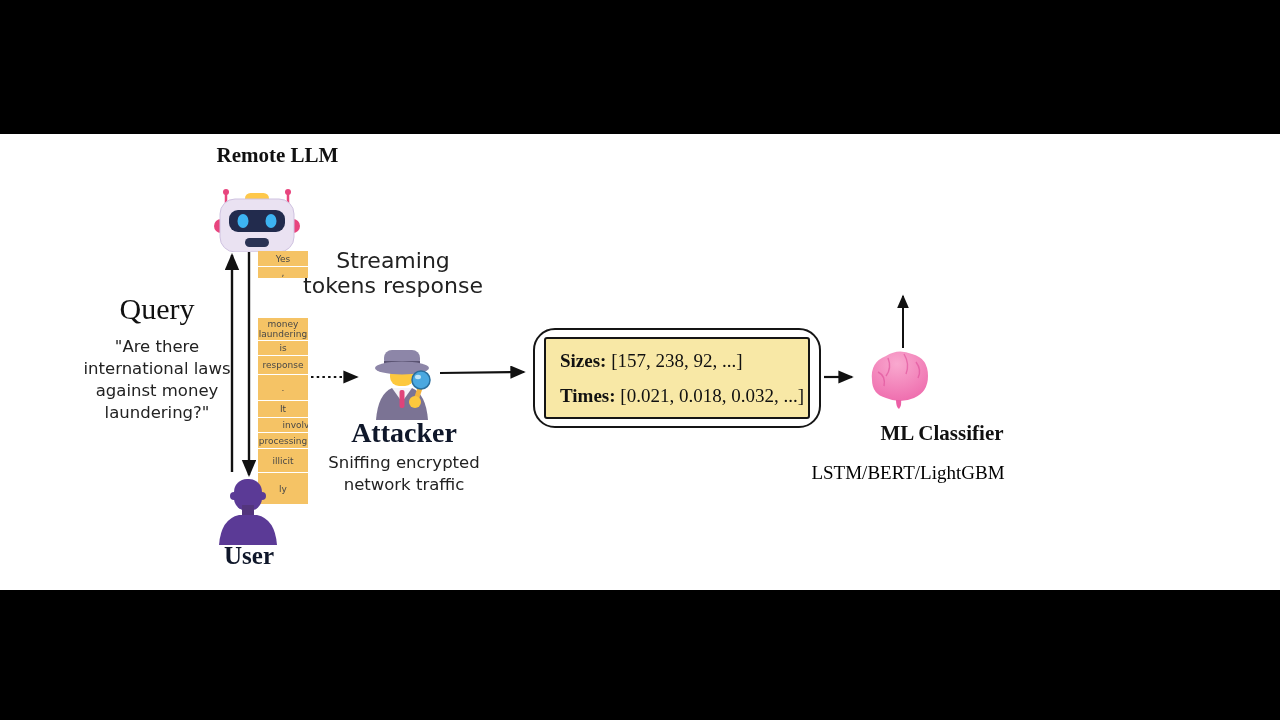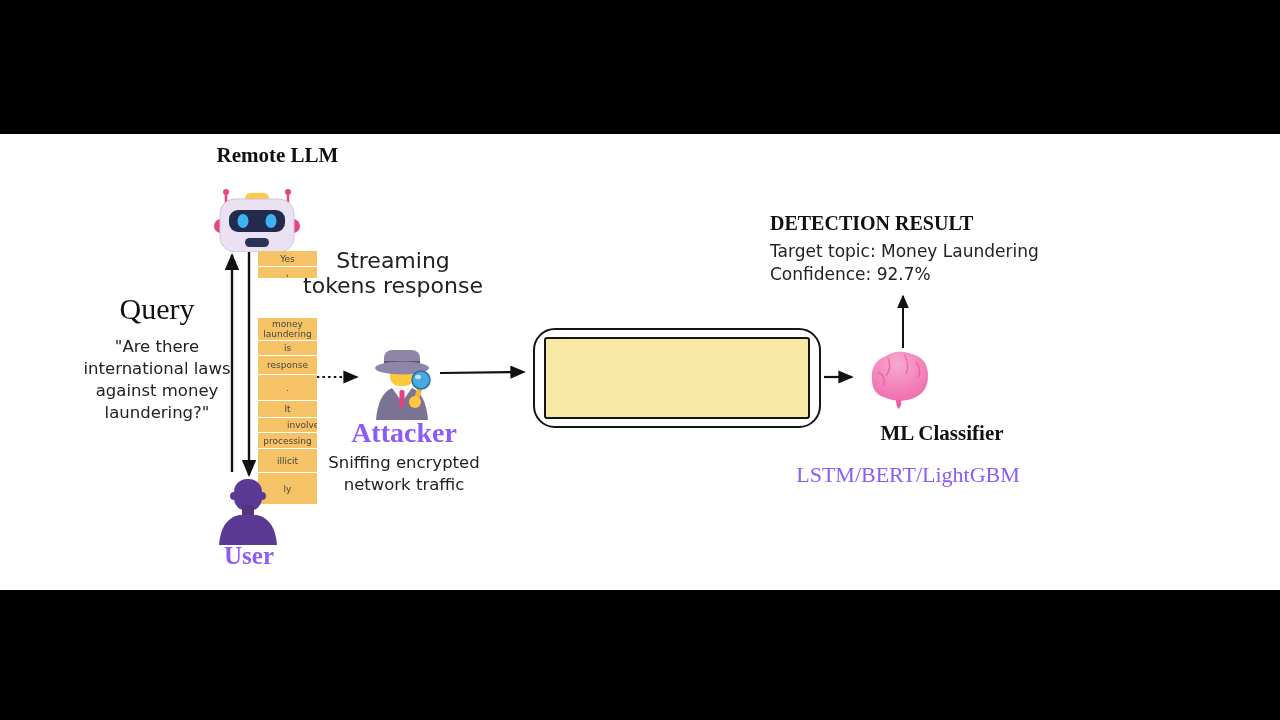--- a/index.html
+++ b/index.html
@@ -4,44 +4,44 @@
 <style>
   html,body{margin:0;padding:0;background:#000;}
   .frame{position:relative;width:1280px;height:720px;background:var(--background,#000);overflow:hidden;
          font-family:"DejaVu Sans",sans-serif;}
   .canvas{position:absolute;left:0;top:134px;width:1280px;height:456px;background:var(--canvas,#fff);}
   .abs{position:absolute;}
   .serif{font-family:"Liberation Serif",serif;}
   .sans{font-family:"DejaVu Sans",sans-serif;}
   .center{text-align:center;}
   .title-xl{font-size:21px;font-weight:700;color:#111;line-height:1.1;}
-  .title-lg{font-size:28px;font-weight:700;color:#8b5cf6;line-height:1.1;}
+  .title-lg{font-size:28px;font-weight:700;color:#0f172a;line-height:1.1;}
   .title-query{font-size:30px;font-weight:400;color:#111;line-height:1.1;}
   .body-sm{font-size:16.5px;line-height:22px;color:#222;}
   .body-md{font-size:22px;line-height:25px;color:#222;}
 
   
-  .token-col{display:flex;flex-direction:column;gap:1px;width:59px;}
+  .token-col{display:flex;flex-direction:column;gap:1px;width:50px;}
   .token{background:var(--token_fill,#f5c365);color:#474747;font-size:9px;line-height:10px;
          display:flex;align-items:center;justify-content:center;text-align:center;overflow:hidden;}
 
   
   .panel-outer{width:288px;height:100px;background:#fff;border:2.2px solid var(--panel_border,#111);
                border-radius:22px;box-sizing:border-box;}
   .panel-inner{position:absolute;left:9px;top:7px;right:9px;bottom:7px;background:var(--panel_fill,#f8e8a6);
                border:2px solid var(--panel_border,#111);border-radius:3px;box-sizing:border-box;
                display:flex;flex-direction:column;justify-content:space-around;padding:4px 4px 4px 14px;}
   .panel-line{font-family:"Liberation Serif",serif;font-size:19px;color:#111;}
   .panel-line b{font-weight:700;}
 
   
   .det-title{font-family:"Liberation Serif",serif;font-size:20px;font-weight:700;color:#111;margin-bottom:5px;}
   .det-line{font-size:17px;line-height:23px;color:#222;}
 
-  .sub-serif{font-family:"Liberation Serif",serif;font-size:22px;color:#8b5cf6;}
+  .sub-serif{font-family:"Liberation Serif",serif;font-size:19px;color:#000000;}
   svg{display:block;}
 </style>
 </head>
 <body>
 
 <div class="frame">
   <div class="canvas">
 
     <svg class="abs" style="left:0;top:0;pointer-events:none;" width="1280" height="456" viewBox="0 0 1280 456">
       <defs>
@@ -103,42 +103,39 @@
       <line x1="52" y1="46" x2="48" y2="58" stroke="#f3b33c" stroke-width="5"></line>
       <circle cx="53" cy="38" r="9" fill="#4aa8e0" stroke="#2a6f9e" stroke-width="1.5"></circle>
       <ellipse cx="50" cy="35" rx="3" ry="2.2" fill="#bfe4f7"></ellipse>
       <circle cx="47" cy="60" r="6" fill="#fdc83e"></circle>
     </svg>
     <div class="abs serif title-lg center" style="left:330px;top:284px;width:148px;">Attacker</div>
     <div class="abs sans body-sm center" style="left:312px;top:318px;width:184px;">Sniffing encrypted network traffic</div>
 
     <div class="abs panel-outer" style="left:533px;top:194px;">
       <div class="panel-inner">
+        <div class="panel-line"><b>Sizes:</b><span> [157, 238, 92, ...]</span></div>
+        <div class="panel-line"><b>Times:</b><span> [0.021, 0.018, 0.032, ...]</span></div>
       </div>
     </div>
 
     <svg class="abs" style="left:864px;top:212px;" width="70" height="66" viewBox="0 0 70 66">
       <defs>
         <radialGradient id="bg1" cx="0.45" cy="0.25" r="0.95">
           <stop offset="0" stop-color="#f9a9cf"></stop>
           <stop offset="1" stop-color="#ec5fa6"></stop>
         </radialGradient>
       </defs>
       <path d="M8,34 Q6,16 22,10 Q34,2 48,8 Q64,12 64,30 Q64,46 50,52 Q36,58 22,52 Q8,48 8,34 Z" fill="url(#bg1)"></path>
       <path d="M32,54 q0,7 3,9 q3,-4 2,-9 Z" fill="#ec5fa6"></path>
       <path d="M24,12 q4,10 -2,18 M40,8 q6,10 2,20 M52,16 q6,8 2,16 M14,26 q8,4 6,14" stroke="#de4b97" stroke-width="1.4" fill="none" opacity="0.6"></path>
     </svg>
     <div class="abs serif title-xl center" style="left:824px;top:288px;width:236px;">ML Classifier</div>
     <div class="abs sub-serif center" style="left:790px;top:328px;width:236px;">LSTM/BERT/LightGBM</div>
 
-    <div class="abs" style="left:770px;top:78px;width:320px;">
-      <div class="det-title serif">DETECTION RESULT</div>
-      <div class="det-line sans">Target topic: Money Laundering</div>
-      <div class="det-line sans">Confidence: 92.7%</div>
-    </div>
 
     <svg class="abs" style="left:212px;top:343px;" width="72" height="70" viewBox="0 0 72 70">
       <circle cx="22" cy="19" r="4" fill="#5b3a96"></circle>
       <circle cx="50" cy="19" r="4" fill="#5b3a96"></circle>
       <rect x="22" y="2" width="28" height="32" rx="13" fill="#5b3a96"></rect>
       <rect x="30" y="28" width="12" height="12" fill="#53357d"></rect>
       <path d="M7,68 Q9,42 27,38 L45,38 Q63,42 65,68 Z" fill="#5b3a96"></path>
     </svg>
     <div class="abs serif title-lg center" style="left:199px;top:408px;width:100px;font-size:25px;">User</div>
 

